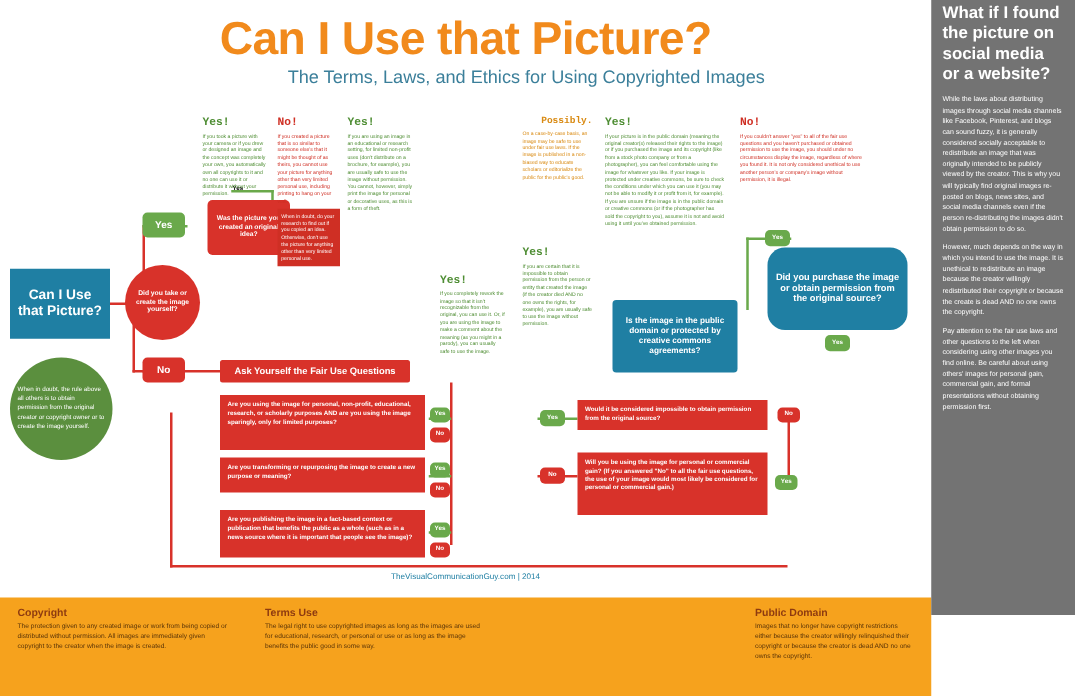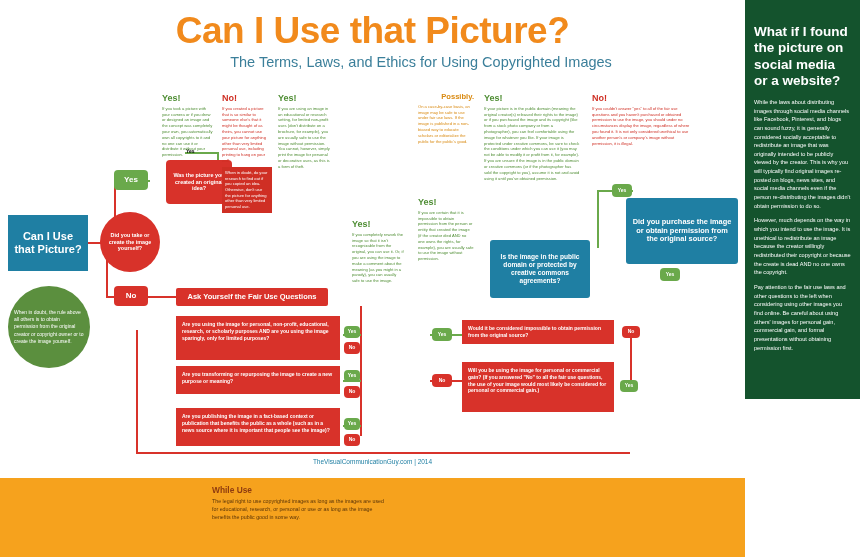--- a/index.html
+++ b/index.html
@@ -3,40 +3,40 @@
 <meta charset="utf-8">
 <style>
   html,body{margin:0;padding:0;}
   body{width:860px;height:557px;background:#ffffff;font-family:"Liberation Sans",sans-serif;overflow:hidden;position:relative;}
   .wrap{position:relative;width:860px;height:557px;}
   
   .canvas{position:absolute;left:0;top:0;width:745px;height:557px;background:#fff;}
   .title{position:absolute;left:0;top:10px;width:745px;text-align:center;font-size:37px;font-weight:bold;color:#f18a1c;letter-spacing:-0.5px;}
   .subtitle{position:absolute;left:0;top:54px;width:842px;text-align:center;font-size:14.5px;color:#3b7f9a;}
   
-  .sidebar{position:absolute;left:745px;top:0;width:115px;height:399px;background:#14532d;color:#fff;box-sizing:border-box;padding:24px 9px 6px 9px;}
+  .sidebar{position:absolute;left:745px;top:0;width:115px;height:492px;background:#737373;color:#fff;box-sizing:border-box;padding:2px 9px 6px 9px;}
   .sb-title{font-size:13.5px;font-weight:bold;line-height:1.22;margin-bottom:8px;}
   .sb-p{font-size:5.6px;line-height:1.55;margin-bottom:6px;text-align:left;}
   
   .footer{position:absolute;left:0;top:478px;width:745px;height:79px;background:#f6a21d;}
   .fcol{position:absolute;top:7px;box-sizing:border-box;padding-right:8px;}
   .fcol h4{margin:0 0 3px 0;font-size:8.4px;color:#8e3b10;font-weight:bold;}
   .fcol p{margin:0;font-size:5.3px;line-height:1.5;color:#5b3508;}
   .credit{position:absolute;left:0;top:458px;width:745px;text-align:center;font-size:6.5px;color:#1f7fa3;}
   
   .box{position:absolute;box-sizing:border-box;color:#fff;font-weight:bold;text-align:center;display:flex;align-items:center;justify-content:center;line-height:1.18;}
   .teal{background:#1f7fa3;}
   .red{background:#d8322a;}
   .green{background:#6aa94b;}
   .dgreen{background:#5b8f3e;}
   .round{border-radius:50%;}
   .pill{border-radius:4px;}
   
   .tb{position:absolute;box-sizing:border-box;font-size:4.1px;line-height:1.42;}
-  .tb .hd{font-size:9px;font-weight:bold;display:block;margin-bottom:1px;}
+  .tb .hd{font-size:9px;font-weight:bold;display:block;margin-bottom:1px;font-family:Liberation Mono, monospace;}
   .tb.y{color:#4e8d33;}
   .tb.y .hd{color:#4e8d33;}
   .tb.n{color:#cf2f24;}
   .tb.n .hd{color:#cf2f24;}
   .tb.p{color:#d98a12;}
   .tb.p .hd{color:#d98a12;text-align:right;}
   .tb .body{display:block;}
   .sub-red{background:#cf2f24;color:#fff;padding:3px;font-size:4.1px;line-height:1.4;margin-top:3px;}
   
   .ln{position:absolute;background:#d8322a;}
@@ -111,21 +111,21 @@
     <div class="box red pill" style="left:622px;top:326px;width:18px;height:12px;font-size:5px;">No</div>
 
     <div class="box red pill" style="left:432px;top:374px;width:20px;height:13px;font-size:5px;">No</div>
     <div class="qbox" style="left:462px;top:362px;width:152px;height:50px;">Will you be using the image for personal or commercial gain? (If you answered "No" to all the fair use questions, the use of your image would most likely be considered for personal or commercial gain.)</div>
     <div class="box green pill" style="left:620px;top:380px;width:18px;height:12px;font-size:5px;">Yes</div>
 
     <div class="box teal" style="left:490px;top:240px;width:100px;height:58px;font-size:6.6px;padding:5px;border-radius:3px;">Is the image in the public domain or protected by creative commons agreements?</div>
     <div class="box green pill" style="left:432px;top:330px;width:0px;height:0px;"></div>
     <div class="box green pill" style="left:612px;top:184px;width:20px;height:13px;font-size:5px;">Yes</div>
 
-    <div class="box teal" style="left:614px;top:198px;width:112px;height:66px;font-size:7.4px;padding:5px;border-radius:3px;margin-left:12px;">Did you purchase the image or obtain permission from the original source?</div>
+    <div class="box teal" style="left:614px;top:198px;width:112px;height:66px;font-size:7.4px;padding:5px;border-radius:14px;">Did you purchase the image or obtain permission from the original source?</div>
     <div class="box green pill" style="left:660px;top:268px;width:20px;height:13px;font-size:5px;">Yes</div>
 
     <div class="tb y" style="left:162px;top:92px;width:52px;">
       <span class="hd">Yes!</span>
       <span class="body">If you took a picture with your camera or if you drew or designed an image and the concept was completely your own, you automatically own all copyrights to it and no one can use it or distribute it without your permission.</span>
     </div>
 
     <div class="tb n" style="left:222px;top:92px;width:48px;">
       <span class="hd">No!</span>
       <span class="body">If you created a picture that is so similar to someone else's that it might be thought of as theirs, you cannot use your picture for anything other than very limited personal use, including printing to hang on your wall.</span>
@@ -158,23 +158,31 @@
     </div>
 
     <div class="tb n" style="left:592px;top:92px;width:100px;">
       <span class="hd">No!</span>
       <span class="body">If you couldn't answer "yes" to all of the fair use questions and you haven't purchased or obtained permission to use the image, you should under no circumstances display the image, regardless of where you found it. It is not only considered unethical to use another person's or company's image without permission, it is illegal.</span>
     </div>
 
     <div class="credit">TheVisualCommunicationGuy.com | 2014</div>
 
     <div class="footer">
+      <div class="fcol" style="left:14px;width:180px;">
+        <h4>Copyright</h4>
+        <p>The protection given to any created image or work from being copied or distributed without permission. All images are immediately given copyright to the creator when the image is created.</p>
+      </div>
       <div class="fcol" style="left:212px;width:180px;">
-        <h4>While Use</h4>
+        <h4>Terms Use</h4>
         <p>The legal right to use copyrighted images as long as the images are used for educational, research, or personal or use or as long as the image benefits the public good in some way.</p>
+      </div>
+      <div class="fcol" style="left:604px;width:136px;">
+        <h4>Public Domain</h4>
+        <p>Images that no longer have copyright restrictions either because the creator willingly relinquished their copyright or because the creator is dead AND no one owns the copyright.</p>
       </div>
     </div>
   </div>
 
   <div class="sidebar">
     <div class="sb-title">What if I found the picture on social media or a website?</div>
     <div class="sb-p">While the laws about distributing images through social media channels like Facebook, Pinterest, and blogs can sound fuzzy, it is generally considered socially acceptable to redistribute an image that was originally intended to be publicly viewed by the creator. This is why you will typically find original images re-posted on blogs, news sites, and social media channels even if the person re-distributing the images didn't obtain permission to do so.</div>
     <div class="sb-p">However, much depends on the way in which you intend to use the image. It is unethical to redistribute an image because the creator willingly redistributed their copyright or because the create is dead AND no one owns the copyright.</div>
     <div class="sb-p">Pay attention to the fair use laws and other questions to the left when considering using other images you find online. Be careful about using others' images for personal gain, commercial gain, and formal presentations without obtaining permission first.</div>
   </div>

